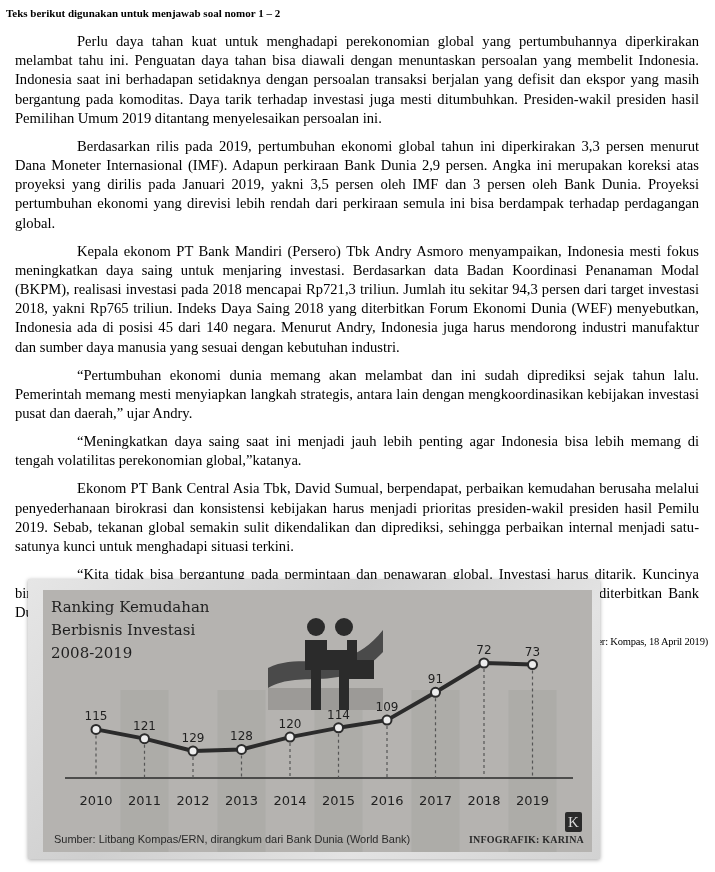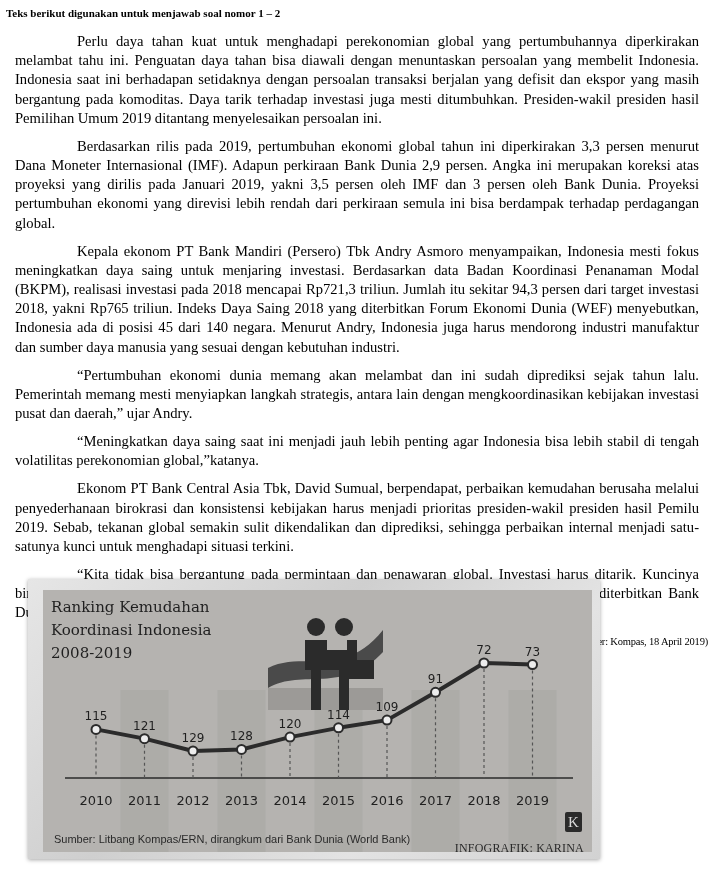--- a/index.html
+++ b/index.html
@@ -6,33 +6,33 @@
   body { width: 715px; height: 872px; position: relative; overflow: hidden; color: #000; }
   .doc { position: absolute; left: 6px; top: 0; width: 702px; font-family: "Liberation Serif", serif; font-size: 14.6px; line-height: 19.15px; }
   .title { font-weight: bold; margin: 4px 0 5px 0; font-size: 11px; }
   .para { text-align: justify; text-indent: 62px; margin: 9px; }
   .source { text-align: right; font-size: 10.5px; margin-top: 4px; letter-spacing: -0.2px; }
   .fig { position: absolute; left: 28px; top: 579px; width: 572px; height: 280px; background: linear-gradient(135deg,#e6e6e6,#cfcfcf 40%,#e3e3e3 70%,#d2d2d2); box-shadow: 0 1px 4px rgba(0,0,0,0.35); }
   .fig-inner { position: absolute; left: 15px; top: 11px; width: 549px; height: 262px; background: #b5b3b0; overflow: hidden; }
   .fig-inner svg { position: absolute; left: 0; top: 0; }
   .chart-title { position: absolute; left: 8px; top: 6px; font-family: "DejaVu Serif", serif; font-weight: normal; font-size: 15px; line-height: 23px; color: #1f1f1f; }
   .fig-source { position: absolute; left: 11px; top: 243px; font-family: "Liberation Sans", sans-serif; font-size: 11px; color: #2a2a2a; }
-  .fig-credit { position: absolute; right: 8px; top: 251px; font-family: "Liberation Serif", serif; font-weight: normal; font-size: 12px; color: #2a2a2a; letter-spacing: 0.2px; }
+  .fig-credit { position: absolute; right: 8px; top: 244px; font-family: "Liberation Serif", serif; font-weight: bold; font-size: 10px; color: #2a2a2a; letter-spacing: 0.2px; }
   .k-logo { position: absolute; right: 10px; top: 222px; width: 17px; height: 20px; background: #2a2a2a; color: #d8d8d8; font-family: "Liberation Serif", serif; font-size: 15px; line-height: 20px; text-align: center; border-radius: 2px; }
 </style>
 </head>
 <body>
 
 <div class="doc">
   <div class="title">Teks berikut digunakan untuk menjawab soal nomor 1 – 2</div>
   <p class="para">Perlu daya tahan kuat untuk menghadapi perekonomian global yang pertumbuhannya diperkirakan melambat tahu ini. Penguatan daya tahan bisa diawali dengan menuntaskan persoalan yang membelit Indonesia. Indonesia saat ini berhadapan setidaknya dengan persoalan transaksi berjalan yang defisit dan ekspor yang masih bergantung pada komoditas. Daya tarik terhadap investasi juga mesti ditumbuhkan. Presiden-wakil presiden hasil Pemilihan Umum 2019 ditantang menyelesaikan persoalan ini.</p>
   <p class="para">Berdasarkan rilis pada 2019, pertumbuhan ekonomi global tahun ini diperkirakan 3,3 persen menurut Dana Moneter Internasional (IMF). Adapun perkiraan Bank Dunia 2,9 persen. Angka ini merupakan koreksi atas proyeksi yang dirilis pada Januari 2019, yakni 3,5 persen oleh IMF dan 3 persen oleh Bank Dunia. Proyeksi pertumbuhan ekonomi yang direvisi lebih rendah dari perkiraan semula ini bisa berdampak terhadap perdagangan global.</p>
   <p class="para">Kepala ekonom PT Bank Mandiri (Persero) Tbk Andry Asmoro menyampaikan, Indonesia mesti fokus meningkatkan daya saing untuk menjaring investasi. Berdasarkan data Badan Koordinasi Penanaman Modal (BKPM), realisasi investasi pada 2018 mencapai Rp721,3 triliun. Jumlah itu sekitar 94,3 persen dari target investasi 2018, yakni Rp765 triliun. Indeks Daya Saing 2018 yang diterbitkan Forum Ekonomi Dunia (WEF) menyebutkan, Indonesia ada di posisi 45 dari 140 negara. Menurut Andry, Indonesia juga harus mendorong industri manufaktur dan sumber daya manusia yang sesuai dengan kebutuhan industri.</p>
   <p class="para">“Pertumbuhan ekonomi dunia memang akan melambat dan ini sudah diprediksi sejak tahun lalu. Pemerintah memang mesti menyiapkan langkah strategis, antara lain dengan mengkoordinasikan kebijakan investasi pusat dan daerah,” ujar Andry.</p>
-  <p class="para">“Meningkatkan daya saing saat ini menjadi jauh lebih penting agar Indonesia bisa lebih stabil di tengah volatilitas perekonomian global,”katanya.</p>
+  <p class="para">“Meningkatkan daya saing saat ini menjadi jauh lebih penting agar Indonesia bisa lebih memang di tengah volatilitas perekonomian global,”katanya.</p>
   <p class="para">Ekonom PT Bank Central Asia Tbk, David Sumual, berpendapat, perbaikan kemudahan berusaha melalui penyederhanaan birokrasi dan konsistensi kebijakan harus menjadi prioritas presiden-wakil presiden hasil Pemilu 2019. Sebab, tekanan global semakin sulit dikendalikan dan diprediksi, sehingga perbaikan internal menjadi satu-satunya kunci untuk menghadapi situasi terkini.</p>
   <p class="para">“Kita tidak bisa bergantung pada permintaan dan penawaran global. Investasi harus ditarik. Kuncinya birokrasi dan konsisten kebijakan,” ujarnya. Berdasarkan data kemudahan berbisnis 2019 yang diterbitkan Bank Dunia, Indonesia ada di peringkat 73 dari 190 negara, dengan nilai 67,96.</p>
   <div class="source">(Sumber: Kompas, 18 April 2019)</div>
 </div>
 
 <div class="fig">
   <div class="fig-inner">
     <svg id="chart-svg" width="549" height="262">
         <rect x="77.5" y="100" width="48" height="162" fill="#a9a7a4" opacity="0.6"></rect>
         <rect x="174.5" y="100" width="48" height="162" fill="#a9a7a4" opacity="0.6"></rect>
@@ -83,20 +83,20 @@
         <text x="392.5" y="215" text-anchor="middle" font-family="DejaVu Sans, sans-serif" font-size="13" fill="#1f1f1f">2017</text>
         <circle cx="441" cy="73" r="4.5" fill="#ececec" stroke="#2b2b2b" stroke-width="2"></circle>
         <text x="441" y="64" text-anchor="middle" font-family="DejaVu Sans, sans-serif" font-size="12" fill="#1f1f1f">72</text>
         <text x="441" y="215" text-anchor="middle" font-family="DejaVu Sans, sans-serif" font-size="13" fill="#1f1f1f">2018</text>
         <circle cx="489.5" cy="74.54385964912281" r="4.5" fill="#ececec" stroke="#2b2b2b" stroke-width="2"></circle>
         <text x="489.5" y="65.54385964912281" text-anchor="middle" font-family="DejaVu Sans, sans-serif" font-size="12" fill="#1f1f1f">73</text>
         <text x="489.5" y="215" text-anchor="middle" font-family="DejaVu Sans, sans-serif" font-size="13" fill="#1f1f1f">2019</text>
       </svg>
     <div class="chart-title">
       <div>Ranking Kemudahan</div>
-      <div>Koordinasi Indonesia</div>
+      <div>Berbisnis Investasi</div>
       <div>2008-2019</div>
     </div>
     <div class="k-logo">K</div>
     <div class="fig-source">Sumber: Litbang Kompas/ERN, dirangkum dari Bank Dunia (World Bank)</div>
     <div class="fig-credit">INFOGRAFIK: KARINA</div>
   </div>
 </div>
 
 </body></html>

